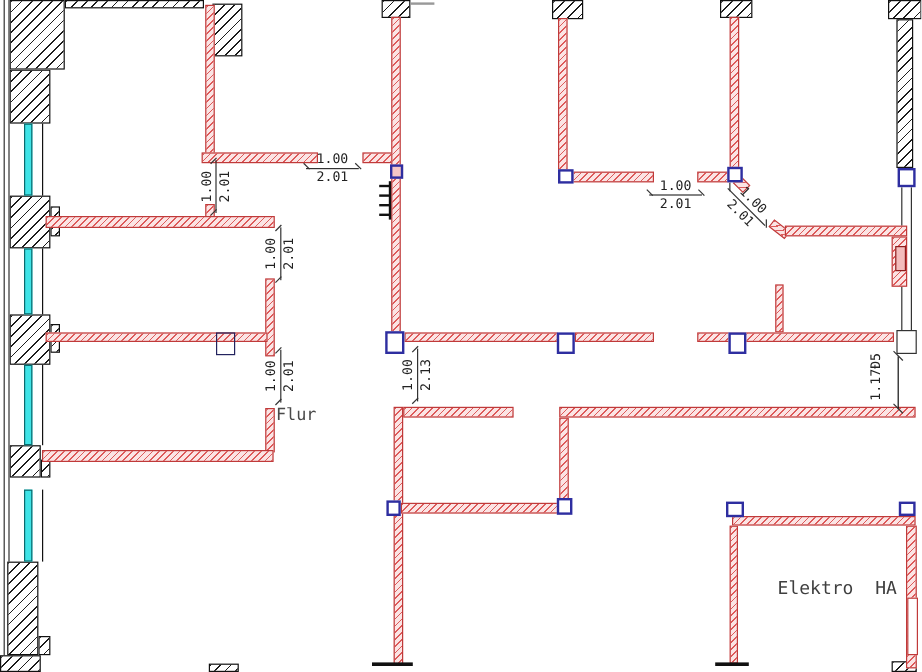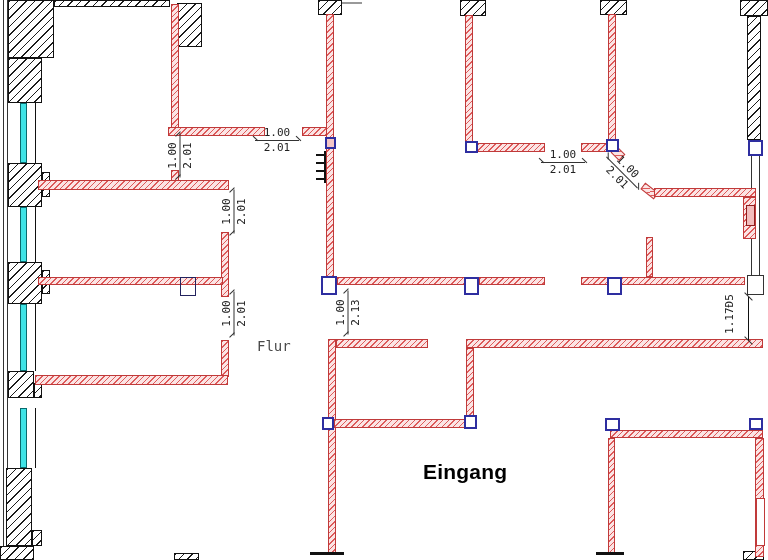--- a/index.html
+++ b/index.html
@@ -166,18 +166,18 @@
     <span>1.00</span>
     <span class="line"></span>
     <span>2.13</span>
   </div>
 
   <div class="abs dimtext rot90" style="left:705px;top:307px;width:50px;height:14px;text-align:center;">1.17Ð5</div>
   <div class="abs blk" style="left:748px;top:297px;width:1px;height:44px;"></div>
   <div class="abs tick" style="left:743px;top:296px;"></div>
   <div class="abs tick" style="left:743px;top:340px;"></div>
 
-  <div class="abs caption" style="left:230px;top:338px;font-size:14px;padding-left:27px;">Flur</div>
+  <div class="abs caption" style="left:230px;top:338px;font-size:14px;">Flur</div>
+  <div class="abs caption" style="left:648px;top:481px;font-size:15px;color:#3f3f3f;">Elektro  HA</div>
   <div class="abs bold-label" style="left:423px;top:457px;">
-    <span style="display:block;">Eingang</span>
   </div>
 
 </div>
 
 </body></html>

